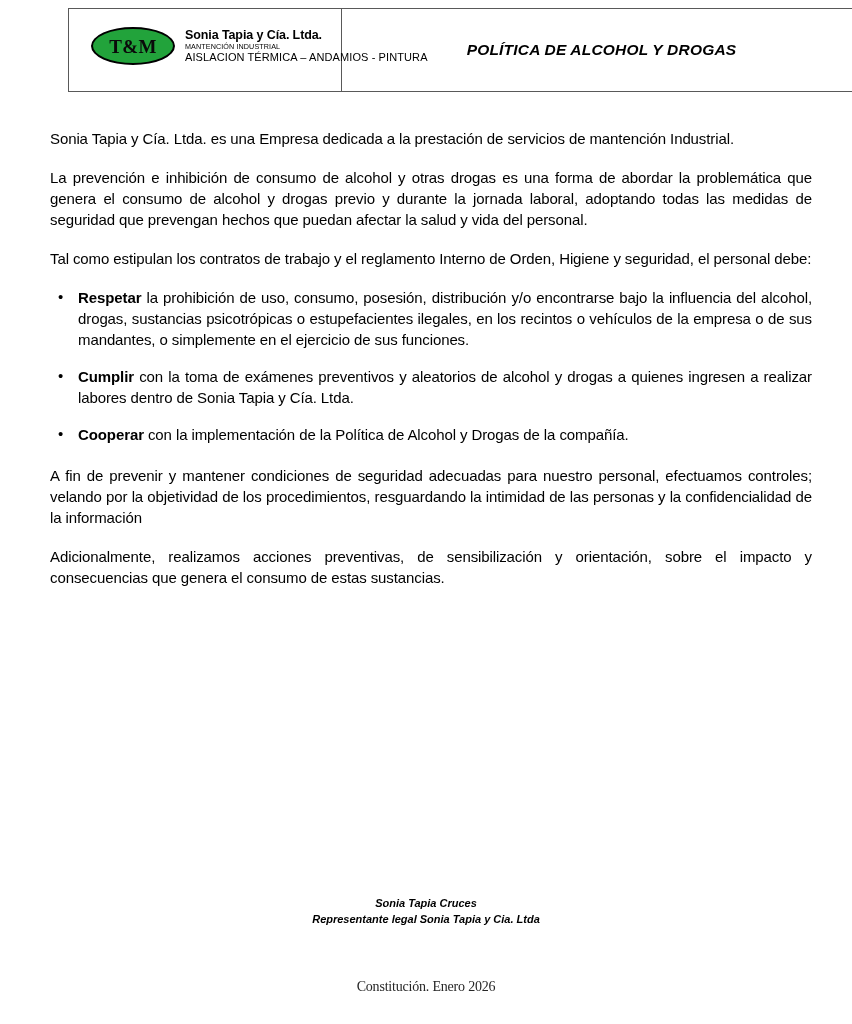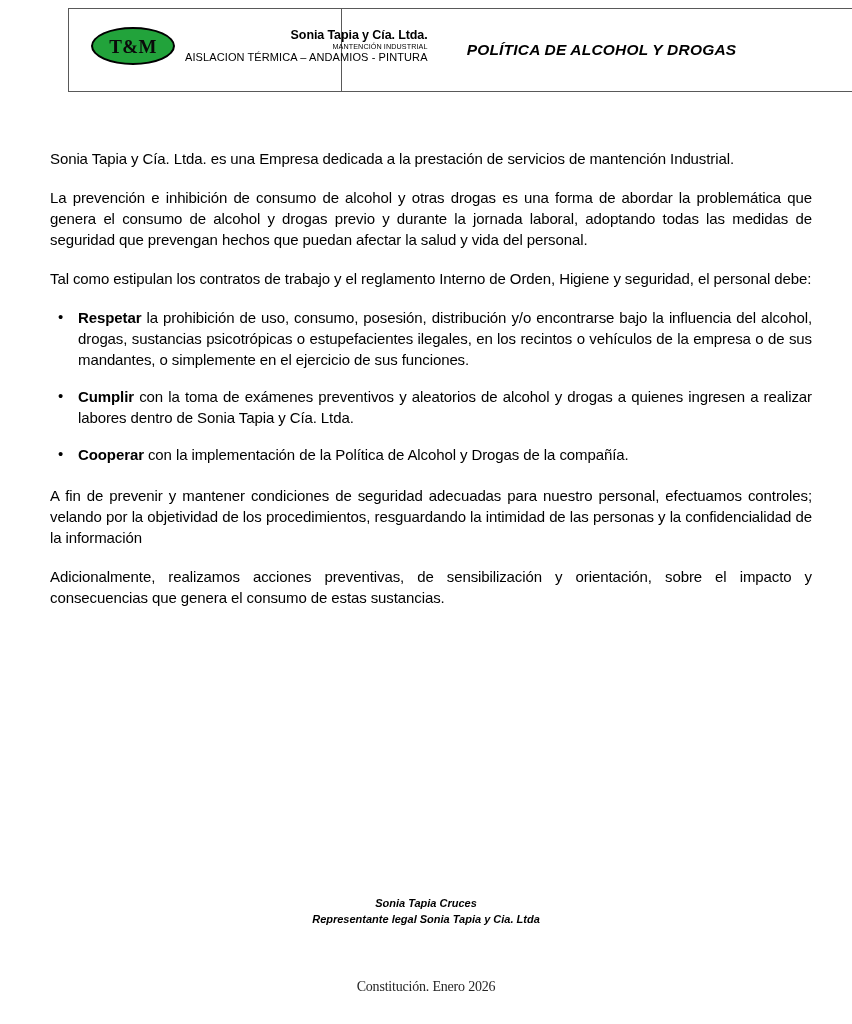--- a/index.html
+++ b/index.html
@@ -68,21 +68,21 @@
   .logo-ellipse span {
     font-family: "Liberation Serif", serif;
     font-weight: bold;
     font-size: 19px;
     letter-spacing: 0.3px;
     color: #0a0a0a;
     line-height: 1;
   }
 
   .logo-text {
-    text-align: right;
+    text-align: left;
     line-height: 1.06;
   }
   .logo-line1 {
     font-size: 12.5px;
     font-weight: bold;
     letter-spacing: -0.1px;
     white-space: nowrap;
   }
   .logo-line2 {
     font-size: 7.2px;
@@ -103,21 +103,20 @@
     font-style: italic;
     letter-spacing: 0.2px;
   }
 
   
   .content {
     position: absolute;
     left: 50px;
     top: 128px;
     width: 762px;
-    margin-top: 20px;
   }
 
   p.para {
     margin: 0 0 18px 0;
     font-size: 15px;
     line-height: 1.40;
     text-align: justify;
     letter-spacing: -0.1px;
   }
   p.para:last-child { margin-bottom: 0; }

